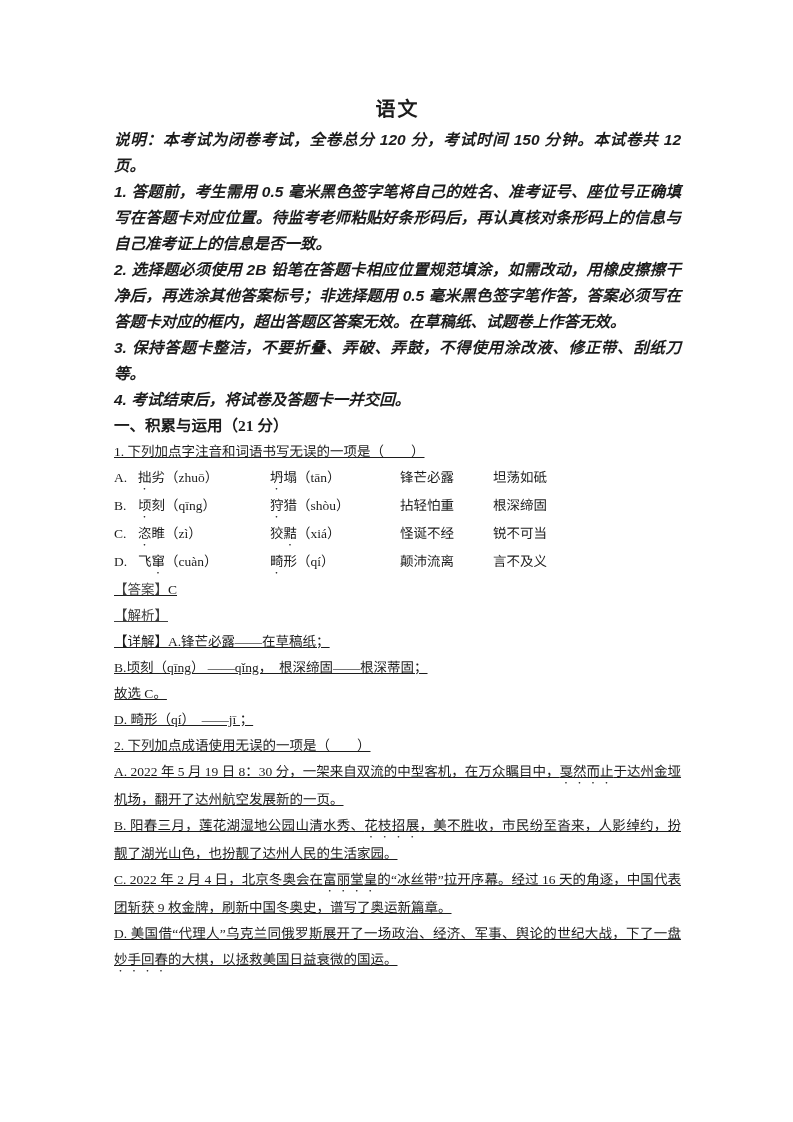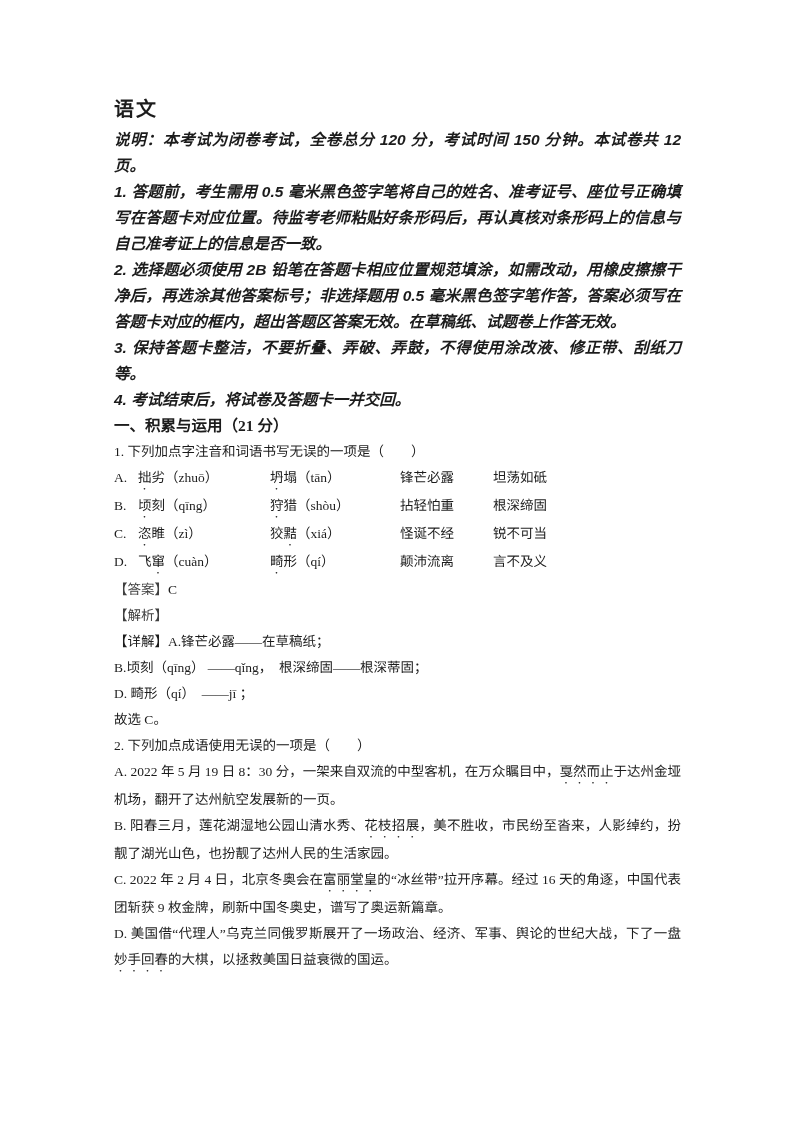--- a/index.html
+++ b/index.html
@@ -9,40 +9,41 @@
     background:#ffffff;
     overflow:hidden;
     color:#1c1c1c;
     font-family:"Liberation Serif","DejaVu Serif",serif;
   }
   .content {
     position:absolute; left:114px; top:97px; width:567px;
   }
   .title {
     margin:0 0 6px 0;
+    text-align:center;
     font-size:20px; line-height:24px;
     font-weight:bold;
     font-family:"Liberation Sans","DejaVu Sans",sans-serif;
     letter-spacing:2px;
   }
   .instr p {
     margin:0;
     font-family:"Liberation Sans","DejaVu Sans",sans-serif;
     font-weight:bold;
     font-size:15.5px; line-height:26px;
     text-align:justify;
     font-style:italic;
   }
   .section-heading {
     margin:0;
     font-family:Liberation Serif, serif;
     font-weight:bold;
     font-size:15.5px; line-height:26px;
   }
-  .qarea p { margin:0; font-size:13.5px; line-height:26px; }
+  .qarea p { margin:0; font-size:13.5px; line-height:26px;text-decoration:underline; }
   .para { text-align:justify; }
   .opt-row {
     display:grid;
     grid-template-columns:24px 132px 130px 93px auto;
     font-size:13.5px; line-height:26px;
   }
   .blue { color:#404040; }
   .em-dot {
     -webkit-text-emphasis:filled dot;
     -webkit-text-emphasis-position:under right;
@@ -99,22 +100,22 @@
           <span><span class="em-dot">畸</span>形（qí）</span>
           <span>颠沛流离</span>
           <span>言不及义</span>
         </div>
       </div>
 
       <p><span class="blue">【答案】</span><span>C</span></p>
       <p class="blue">【解析】</p>
       <p>【详解】A.锋芒必露——在草稿纸；</p>
       <p>B.顷刻（qīng） ——qǐng，　根深缔固——根深蒂固；</p>
+      <p>故选 C。</p>
       <p>D. 畸形（qí）　——jī ；</p>
-      <p>故选 C。</p>
     </div>
 
     <div class="qarea">
       <p class="stem">2. 下列加点成语使用无误的一项是（　　）</p>
       <p class="para">A. 2022 年 5 月 19 日 8：30 分，一架来自双流的中型客机，在万众瞩目中，<span class="em-dot">戛然而止</span>于达州金垭机场，翻开了达州航空发展新的一页。</p>
       <p class="para">B. 阳春三月，莲花湖湿地公园山清水秀、<span class="em-dot">花枝招展</span>，美不胜收，市民纷至沓来，人影绰约，扮靓了湖光山色，也扮靓了达州人民的生活家园。</p>
       <p class="para">C. 2022 年 2 月 4 日，北京冬奥会在<span class="em-dot">富丽堂皇</span>的“冰丝带”拉开序幕。经过 16 天的角逐，中国代表团斩获 9 枚金牌，刷新中国冬奥史，谱写了奥运新篇章。</p>
       <p class="para">D. 美国借“代理人”乌克兰同俄罗斯展开了一场政治、经济、军事、舆论的世纪大战，下了一盘<span class="em-dot">妙手回春</span>的大棋，以拯救美国日益衰微的国运。</p>
     </div>
 

